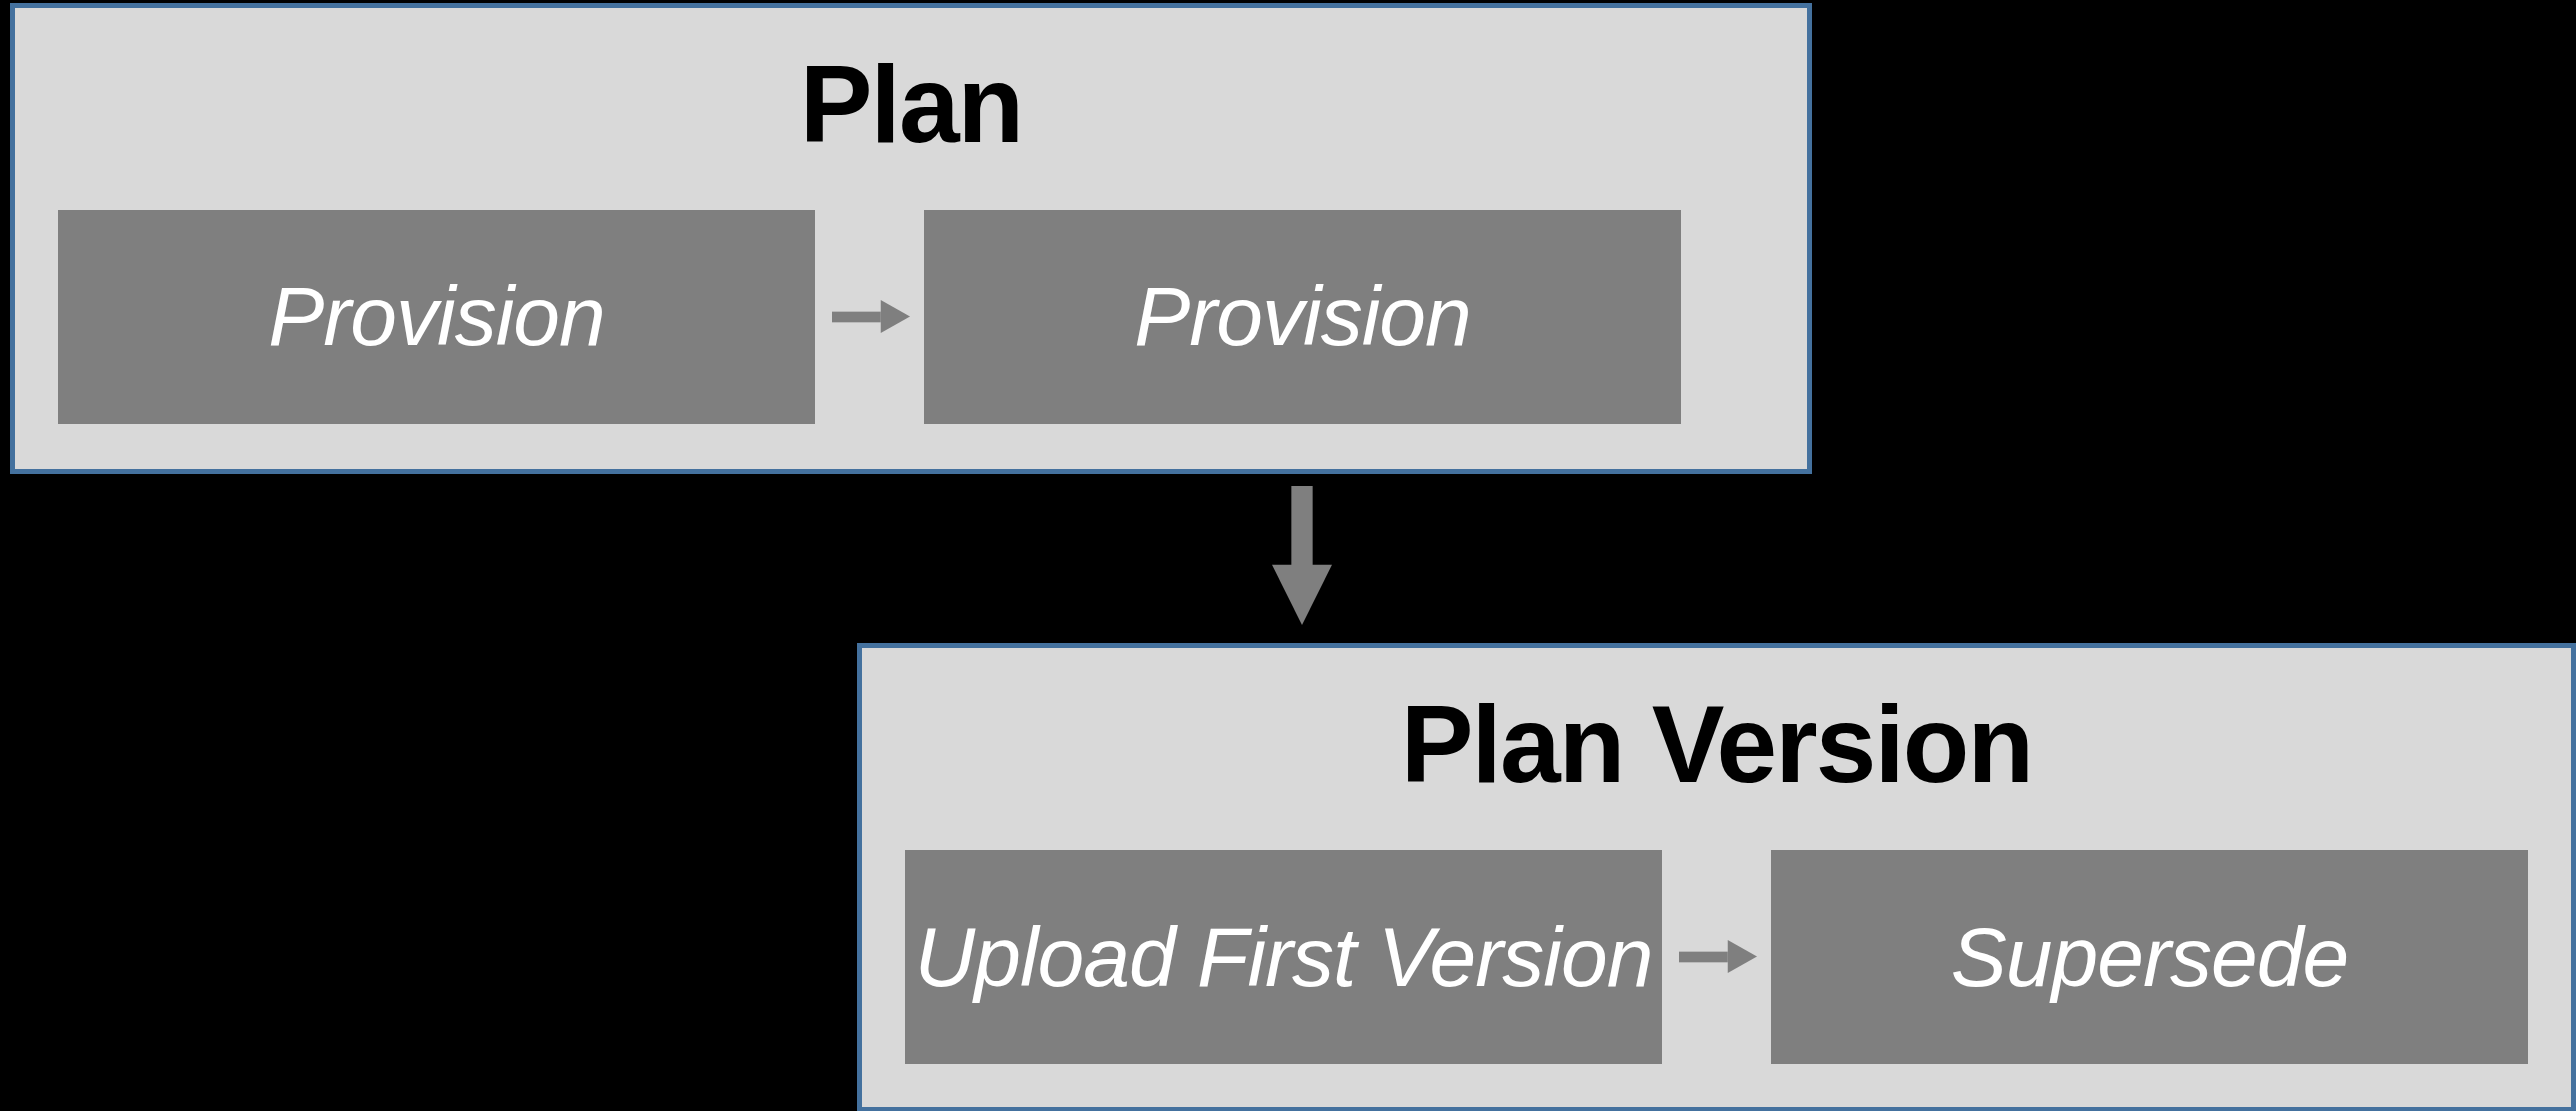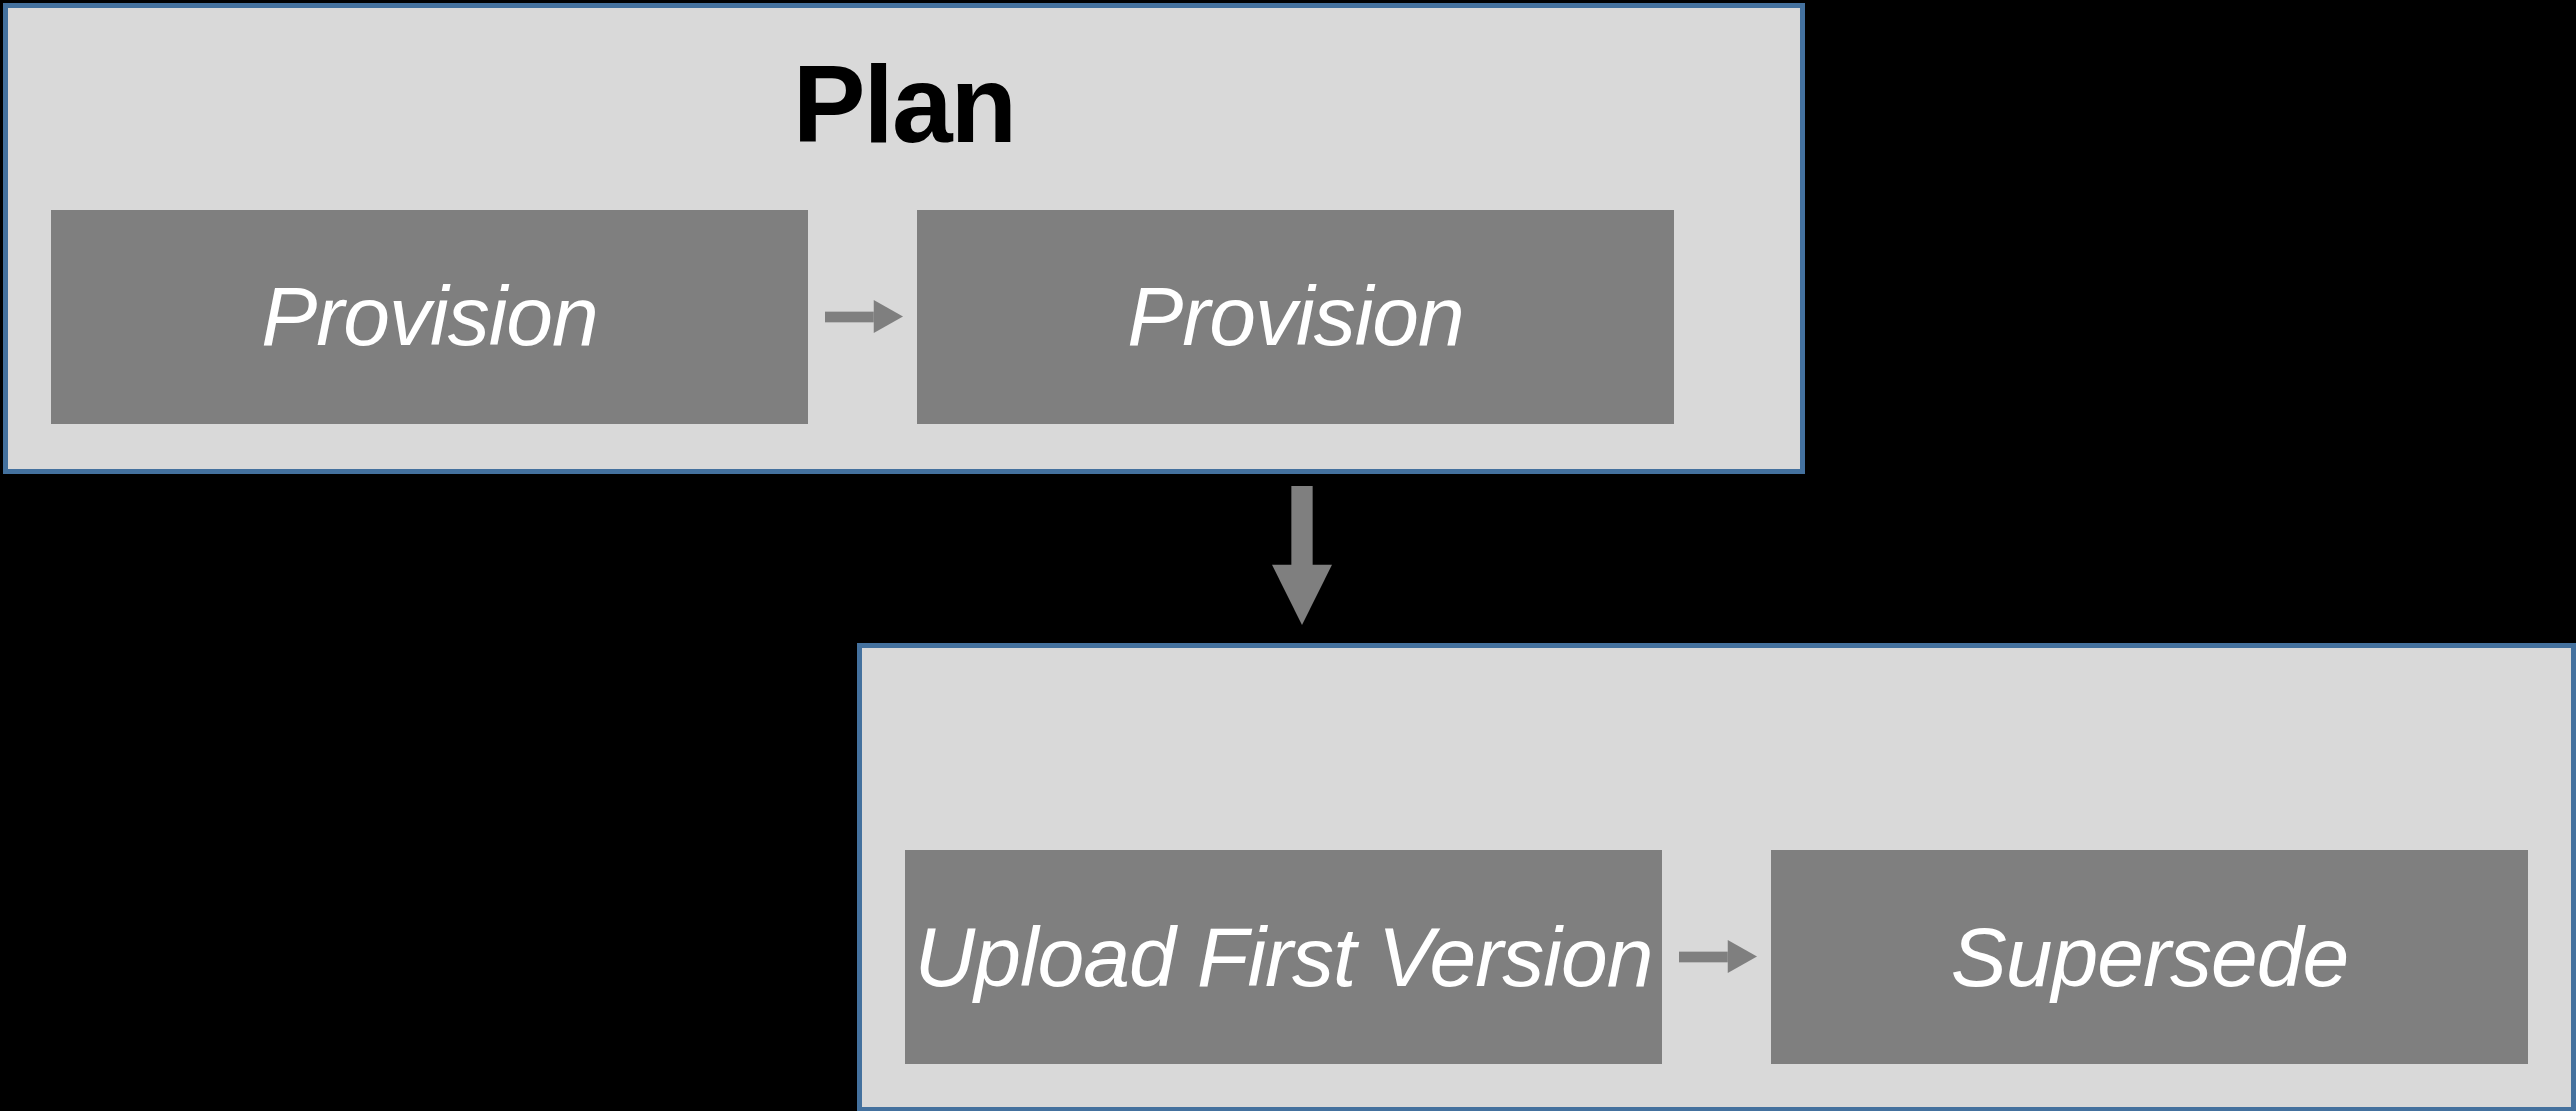--- a/index.html
+++ b/index.html
@@ -21,21 +21,21 @@
   #stage {
     position:absolute; left:0; top:0;
     width:2576px; height:1112px;
     background:var(--background);
   }
   .panel {
     position:absolute;
     background:var(--panel-fill);
     border:5.8px solid var(--panel-border);
   }
-  #panel-plan    { left:3px;   top:2.9px;   width:1802px; height:471px; }
+  #panel-plan    { left:10px;   top:2.9px;   width:1802px; height:471px; }
   #panel-version { left:857px; top:643px; width:1719px; height:469px; }
   .panel-title {
     position:absolute; left:0; right:0; top:37px;
     text-align:center;
     font-size:109px; line-height:1.1;
     font-weight:bold; letter-spacing:-1.9px;
     color:var(--title-text);
   }
   .node {
     position:absolute; top:202px;
@@ -73,20 +73,21 @@
     </svg>
     <div class="node second">Provision</div>
   </section>
 
   <svg id="flow-arrow" viewBox="0 0 62 143" preserveAspectRatio="none">
     <rect class="arrow-shape" x="20" y="0" width="22" height="83"></rect>
     <polygon class="arrow-shape" points="0,81 62,81 31,143"></polygon>
   </svg>
 
   <section class="panel" id="panel-version">
+    <h2 class="panel-title">Plan Version</h2>
     <div class="node first">Upload First Version</div>
     <svg class="step-arrow" viewBox="0 0 80 34" preserveAspectRatio="none">
       <rect class="arrow-shape" x="0" y="12" width="50" height="11"></rect>
       <polygon class="arrow-shape" points="50,0 80,17 50,34"></polygon>
     </svg>
     <div class="node second">Supersede</div>
   </section>
 
 </div>
 

